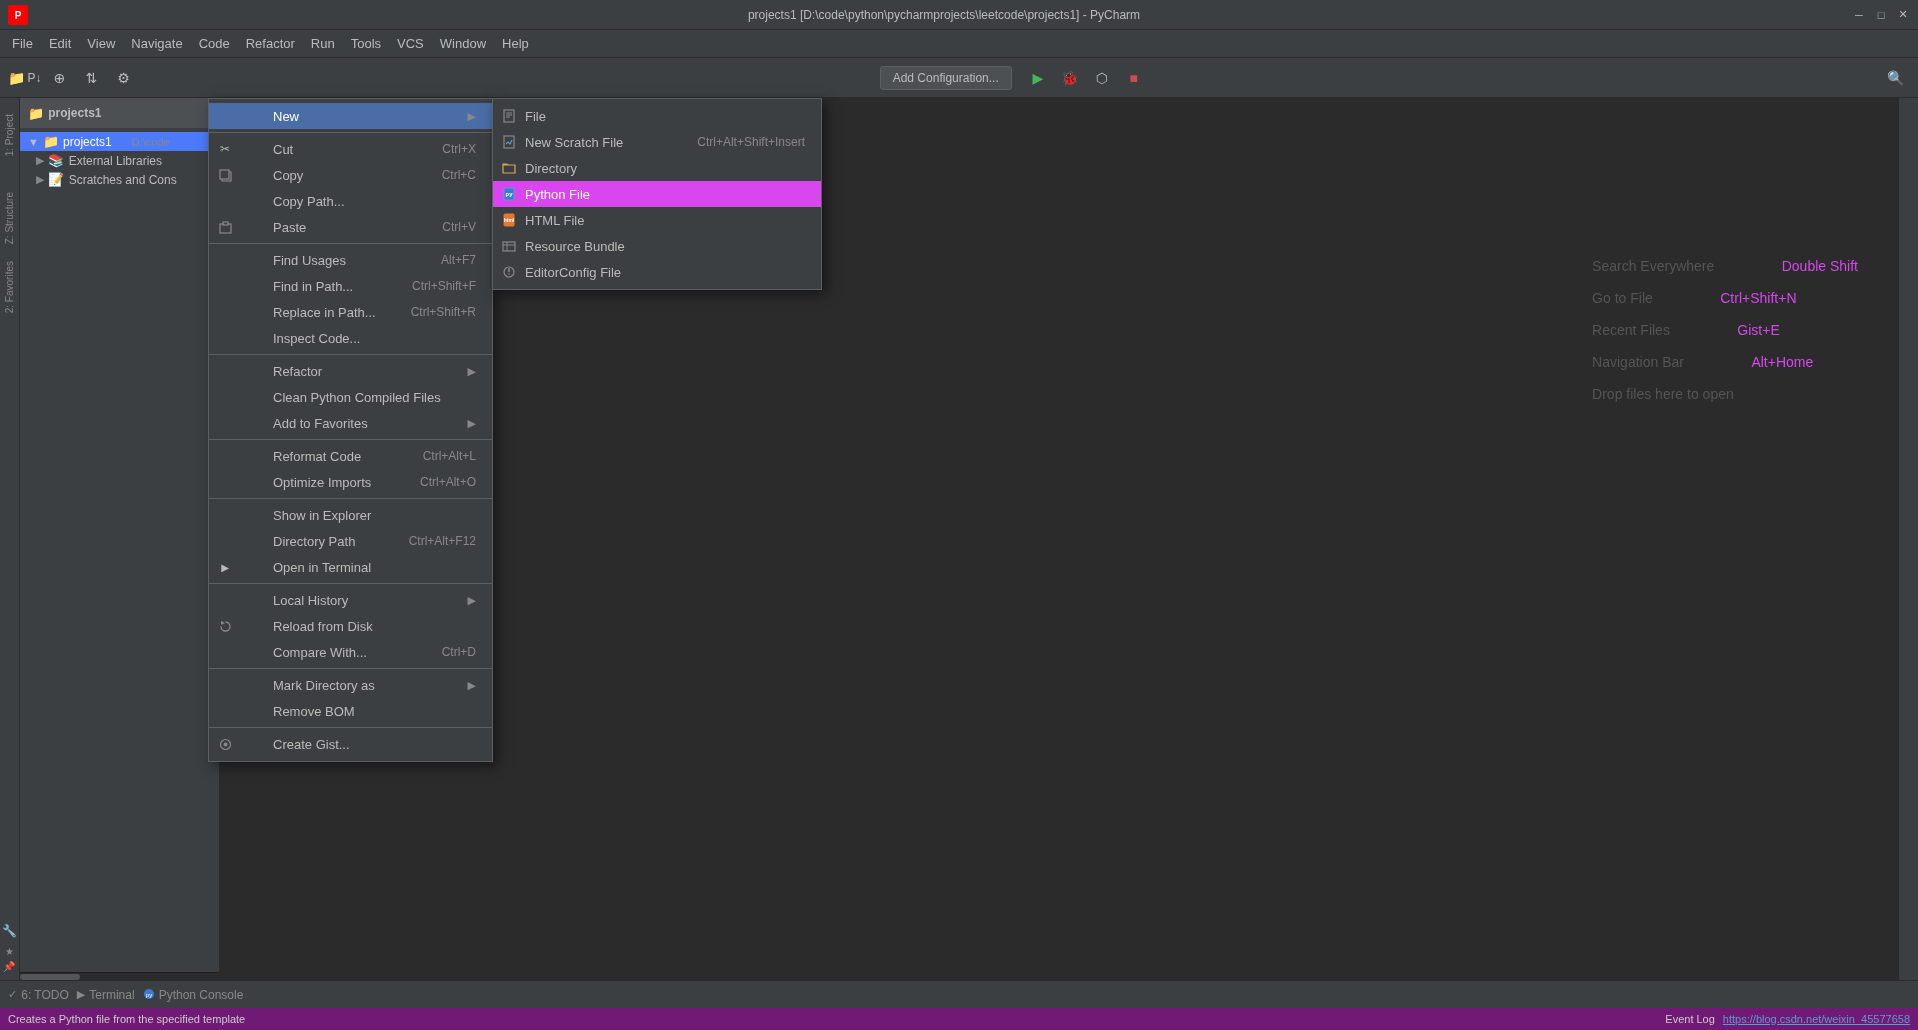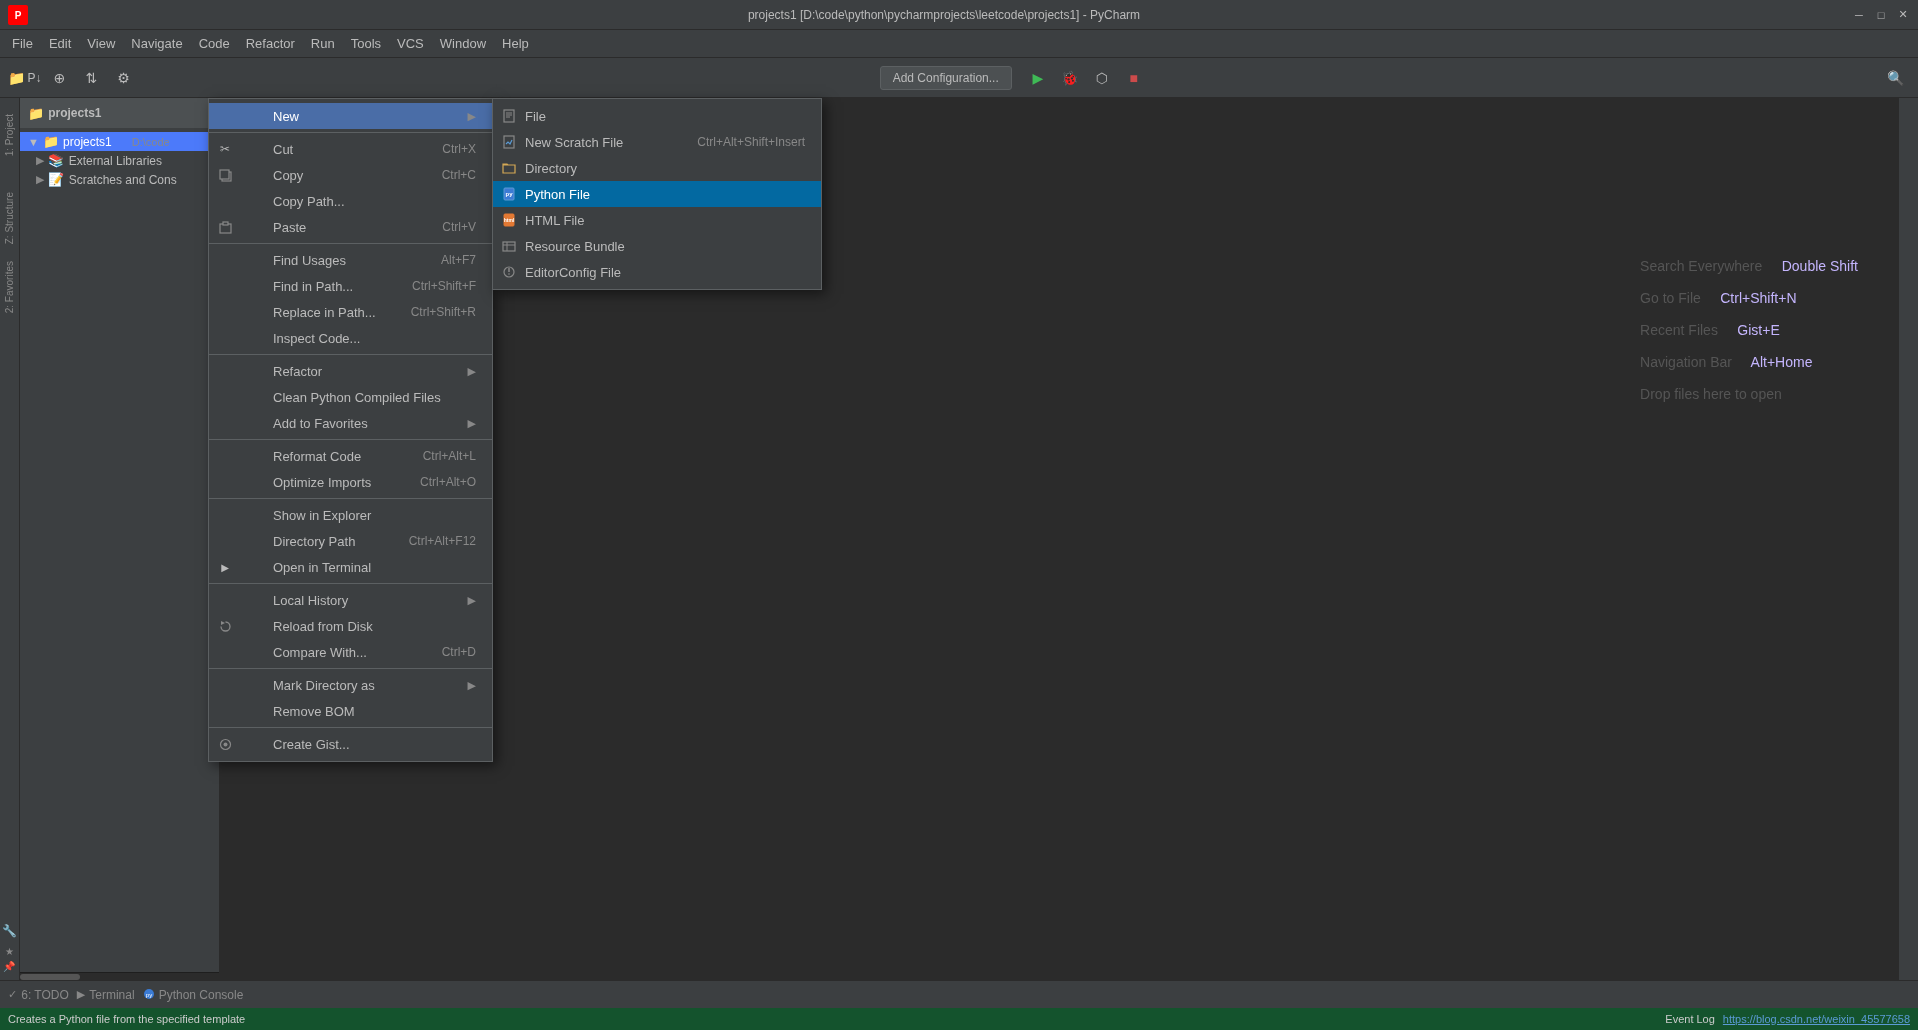--- a/index.html
+++ b/index.html
@@ -188,21 +188,21 @@
     #editor-hints {
       position: absolute;
       right: 40px;
       top: 160px;
       color: #555;
     }
     .hint-line {
       margin-bottom: 16px;
       font-size: 14px;
     }
-    .hint-key { color: #c4b5fd; }
+    .hint-key { color: #d946ef; margin-left: 48px; }
     #status-bar {
       height: 22px;
       background: #3d6185;
       display: flex;
       align-items: center;
       padding: 0 8px;
       font-size: 11px;
       color: #ccc;
       gap: 8px;
     }
@@ -522,21 +522,21 @@
     <div class="sub-item">
       <div class="sub-icon">
         <svg width="14" height="14" viewBox="0 0 14 14">
             <path d="M1 4h12v8H1zM1 4V3h4l1 1" fill="none" stroke="#d4a855" stroke-width="1.2"></path>
           </svg>
       </div>
       <span class="sub-label">Directory</span>
     </div>
 
 
-    <div class="sub-item highlighted" style="background:#0369a1;">
+    <div class="sub-item highlighted" style="background:#d946ef;">
       <div class="sub-icon">
         <svg width="14" height="14" viewBox="0 0 14 14">
           <rect x="2" y="1" width="10" height="12" rx="1" fill="#3c7bd4" stroke="#5b9bd5" stroke-width="1"></rect>
           <text x="7" y="9" text-anchor="middle" font-size="6" fill="white" font-weight="bold">py</text>
         </svg>
       </div>
       <span class="sub-label">Python File</span>
     </div>
 
     <div class="sub-item">
@@ -587,19 +587,19 @@
     <span style="color:#888; font-size:11px;">
       <svg width="12" height="12" viewBox="0 0 12 12">
           <circle cx="6" cy="6" r="5" fill="#3a7bd5"></circle>
           <text x="6" y="9" text-anchor="middle" font-size="6" fill="white">py</text>
         </svg>
     </span>
     <span style="font-size:12px; color:#888;">Python Console</span>
   </div>
 </div>
 
-<div id="status-bar" style="height:22px; background:#14532d; display:flex; align-items:center; padding:0 8px; font-size:11px; color:#ccc;">
+<div id="status-bar" style="height:22px; background:#701a75; display:flex; align-items:center; padding:0 8px; font-size:11px; color:#ccc;">
   <span>Creates a Python file from the specified template</span>
   <div style="display:flex; align-items:center; gap:8px; margin-left:auto;">
     <span style="color:#ccc; cursor:pointer;">Event Log</span>
     <span style="color:#5b9bd5; cursor:pointer; text-decoration:underline;">https://blog.csdn.net/weixin_45577658</span>
   </div>
 </div>
 
 </body></html>

